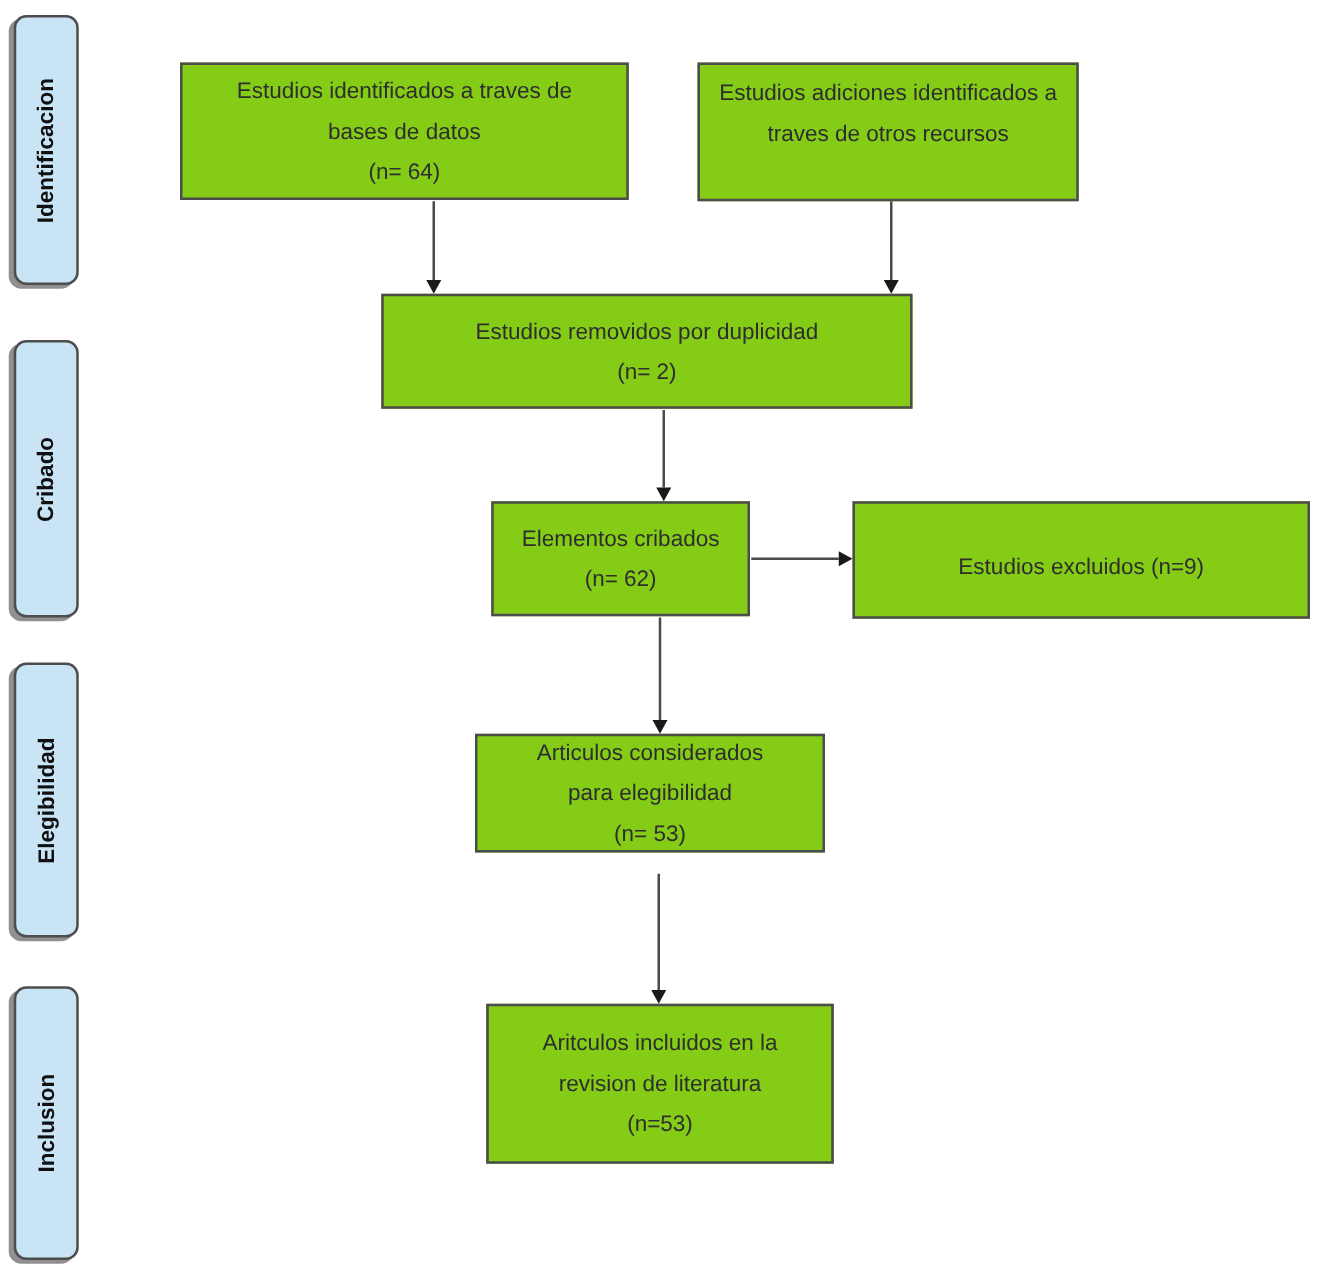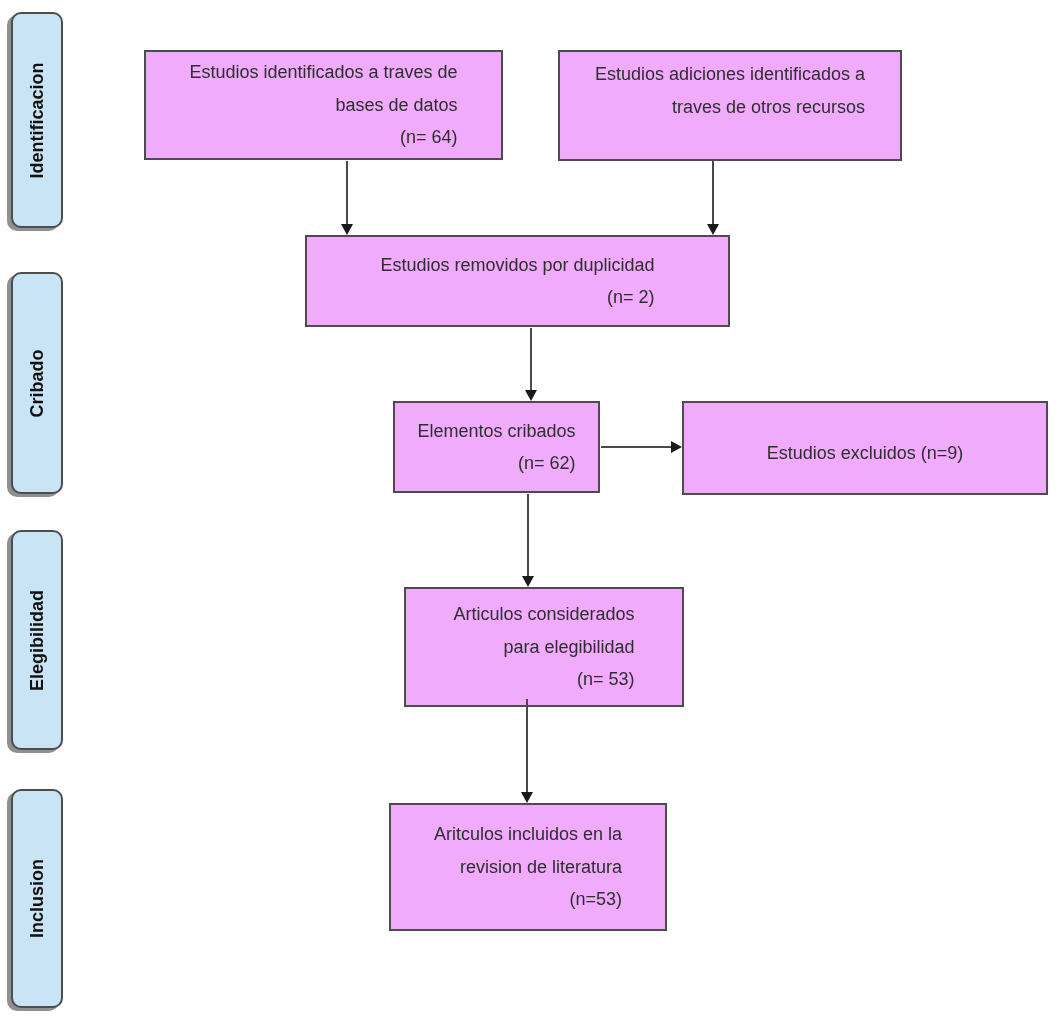--- a/index.html
+++ b/index.html
@@ -31,26 +31,26 @@
     white-space: nowrap;
     font-weight: 700;
     font-size: 18px;
     color: #101010;
   }
 
   
   .box {
     position: absolute;
     box-sizing: border-box;
-    background: #f0abfc;
+    background: #84cc16;
     border: 2px solid var(--box-border, #4c4c4c);
     display: flex;
     align-items: center;
     justify-content: center;
-    text-align: right;
+    text-align: center;
   }
   .box-text {
     white-space: pre-line;
     font-size: 18px;
     line-height: 1.8;
     color: var(--text-color, #2e2e2e);
   }
   .box--lift { padding-bottom: 30px; }           
   .box--top  { align-items: flex-start; padding-top: 34px; }
 
@@ -103,40 +103,40 @@
   <div class="stage" style="top:789px;height:219px">
     <div class="stage-label">Inclusion</div>
   </div>
 
   <div class="box" style="left:144px;top:50px;width:359px;height:110px">
     <div class="box-text">Estudios identificados a traves de
 bases de datos
 (n= 64)</div>
   </div>
 
-  <div class="box box--lift" style="left:558px;top:50px;width:344px;height:111px">
+  <div class="box box--lift" style="left:558px;top:50px;width:305px;height:111px">
     <div class="box-text">Estudios adiciones identificados a
 traves de otros recursos</div>
   </div>
 
   <div class="box" style="left:305px;top:235px;width:425px;height:92px">
     <div class="box-text">Estudios removidos por duplicidad
 (n= 2)</div>
   </div>
 
   <div class="box" style="left:393px;top:401px;width:207px;height:92px">
     <div class="box-text">Elementos cribados
 (n= 62)</div>
   </div>
 
   <div class="box box--top" style="left:682px;top:401px;width:366px;height:94px">
     <div class="box-text">Estudios excluidos (n=9)</div>
   </div>
 
-  <div class="box" style="left:404px;top:587px;width:280px;height:120px">
+  <div class="box" style="left:380px;top:587px;width:280px;height:95px">
     <div class="box-text">Articulos considerados
 para elegibilidad
 (n= 53)</div>
   </div>
 
   <div class="box" style="left:389px;top:803px;width:278px;height:128px">
     <div class="box-text">Aritculos incluidos en la
 revision de literatura
 (n=53)</div>
   </div>

